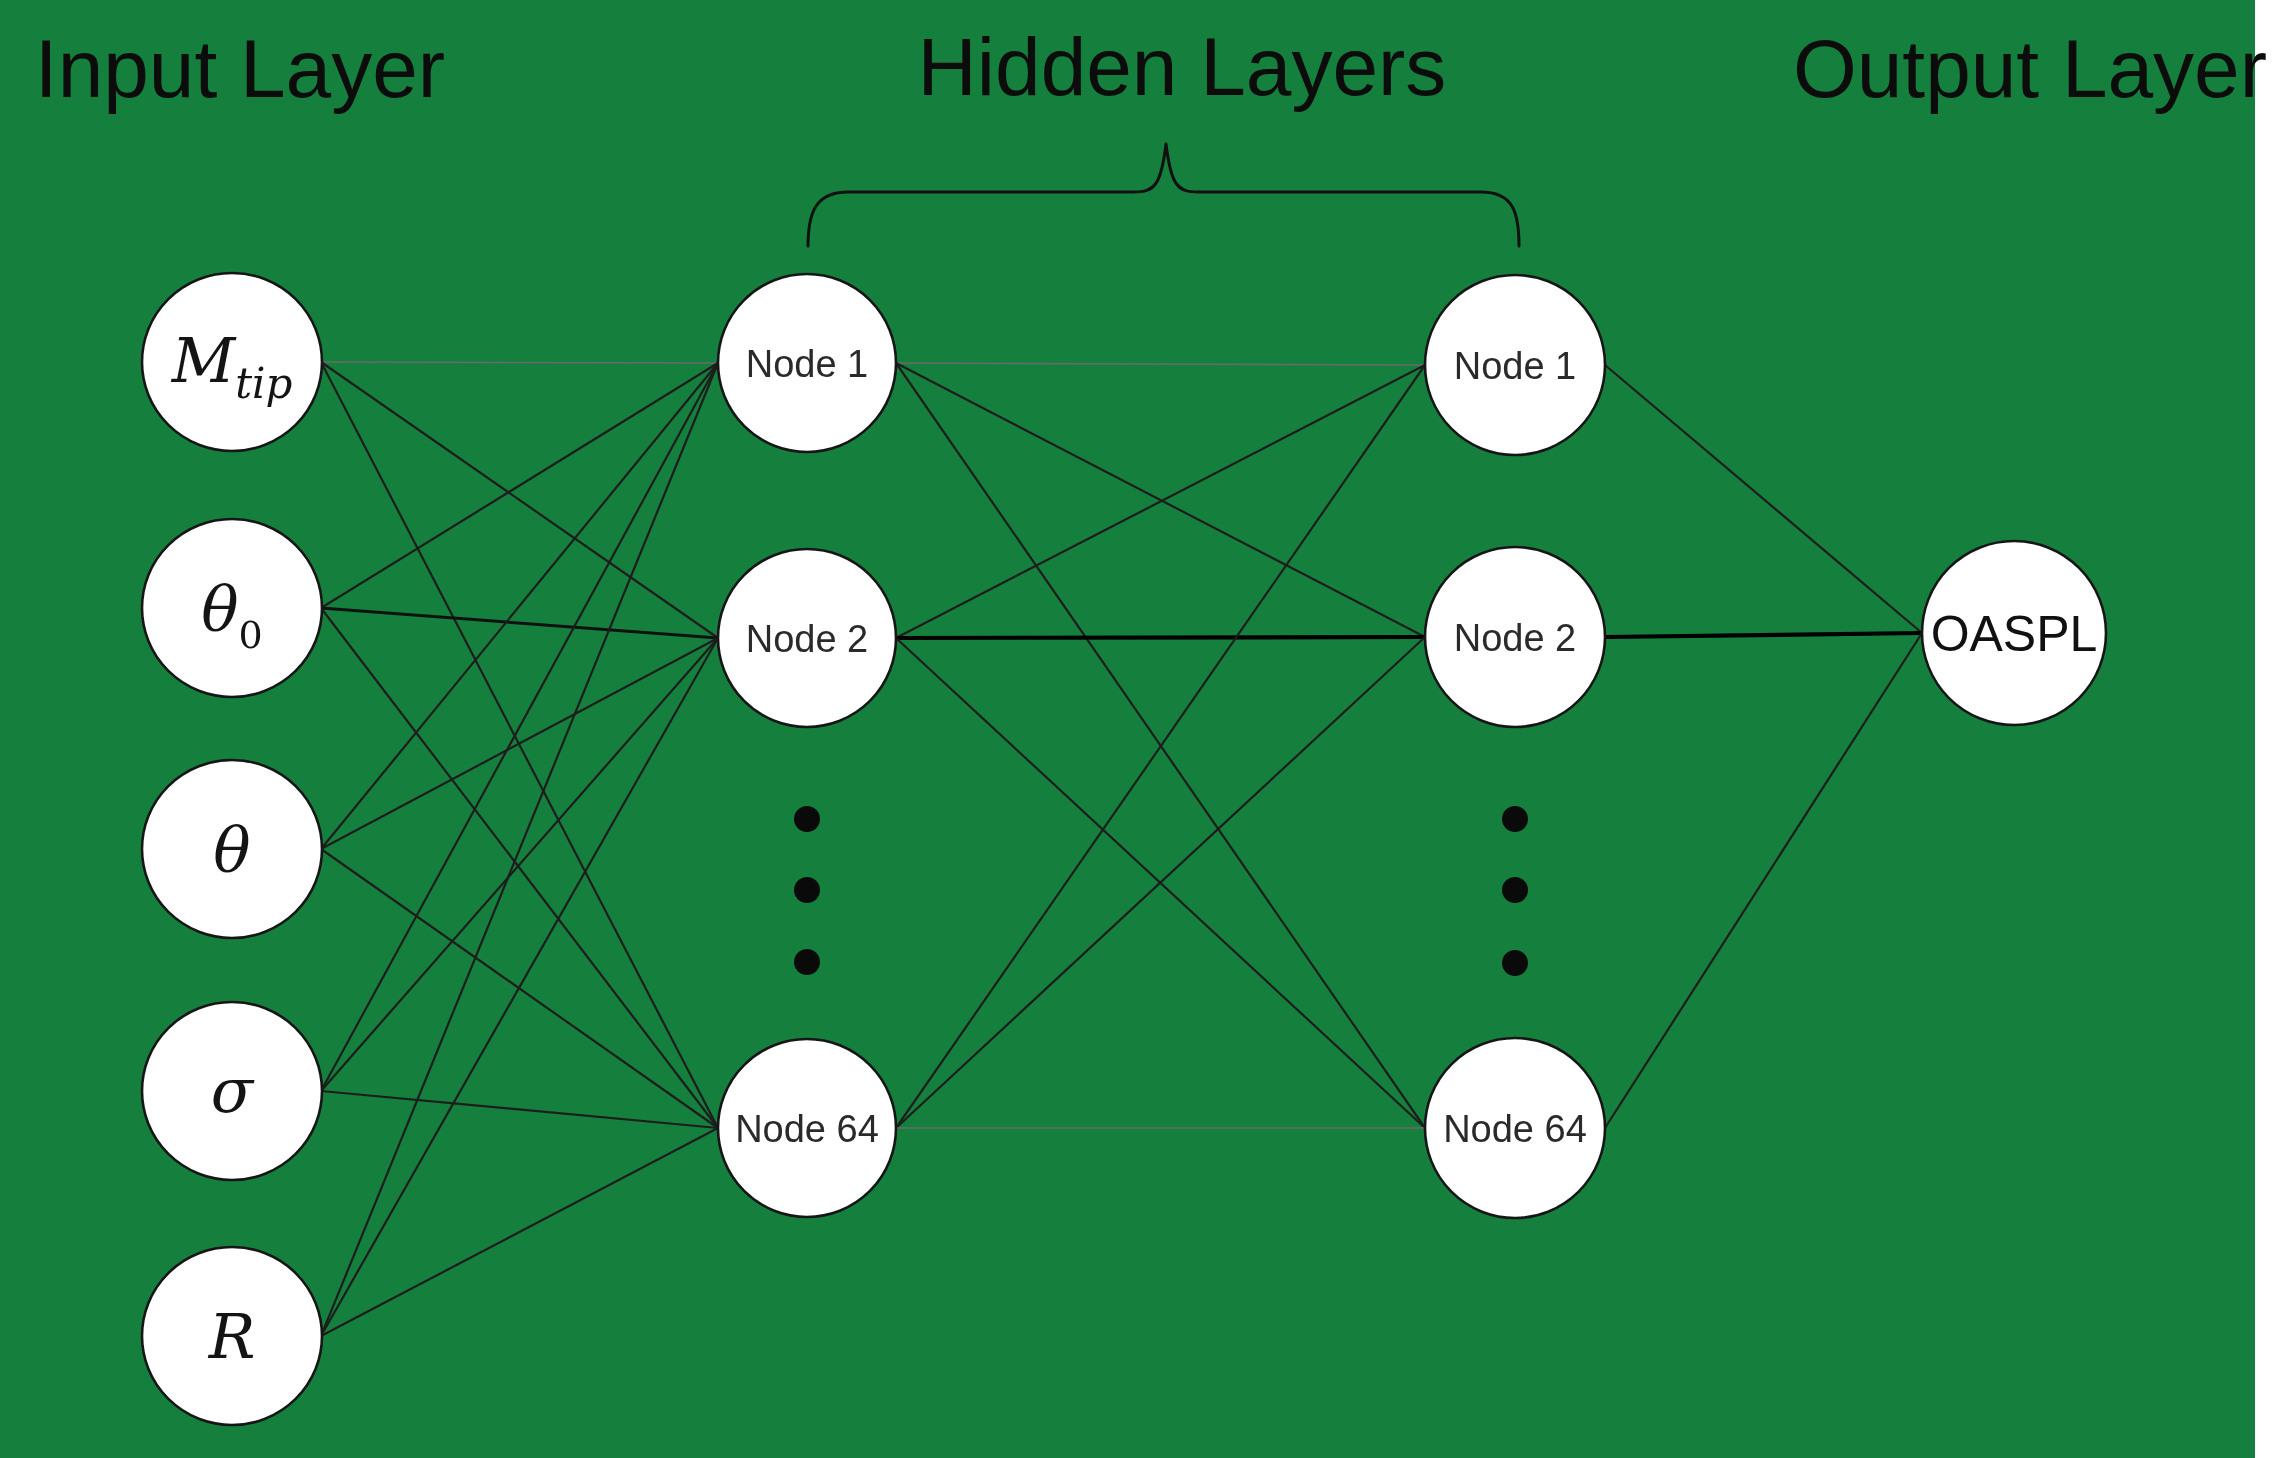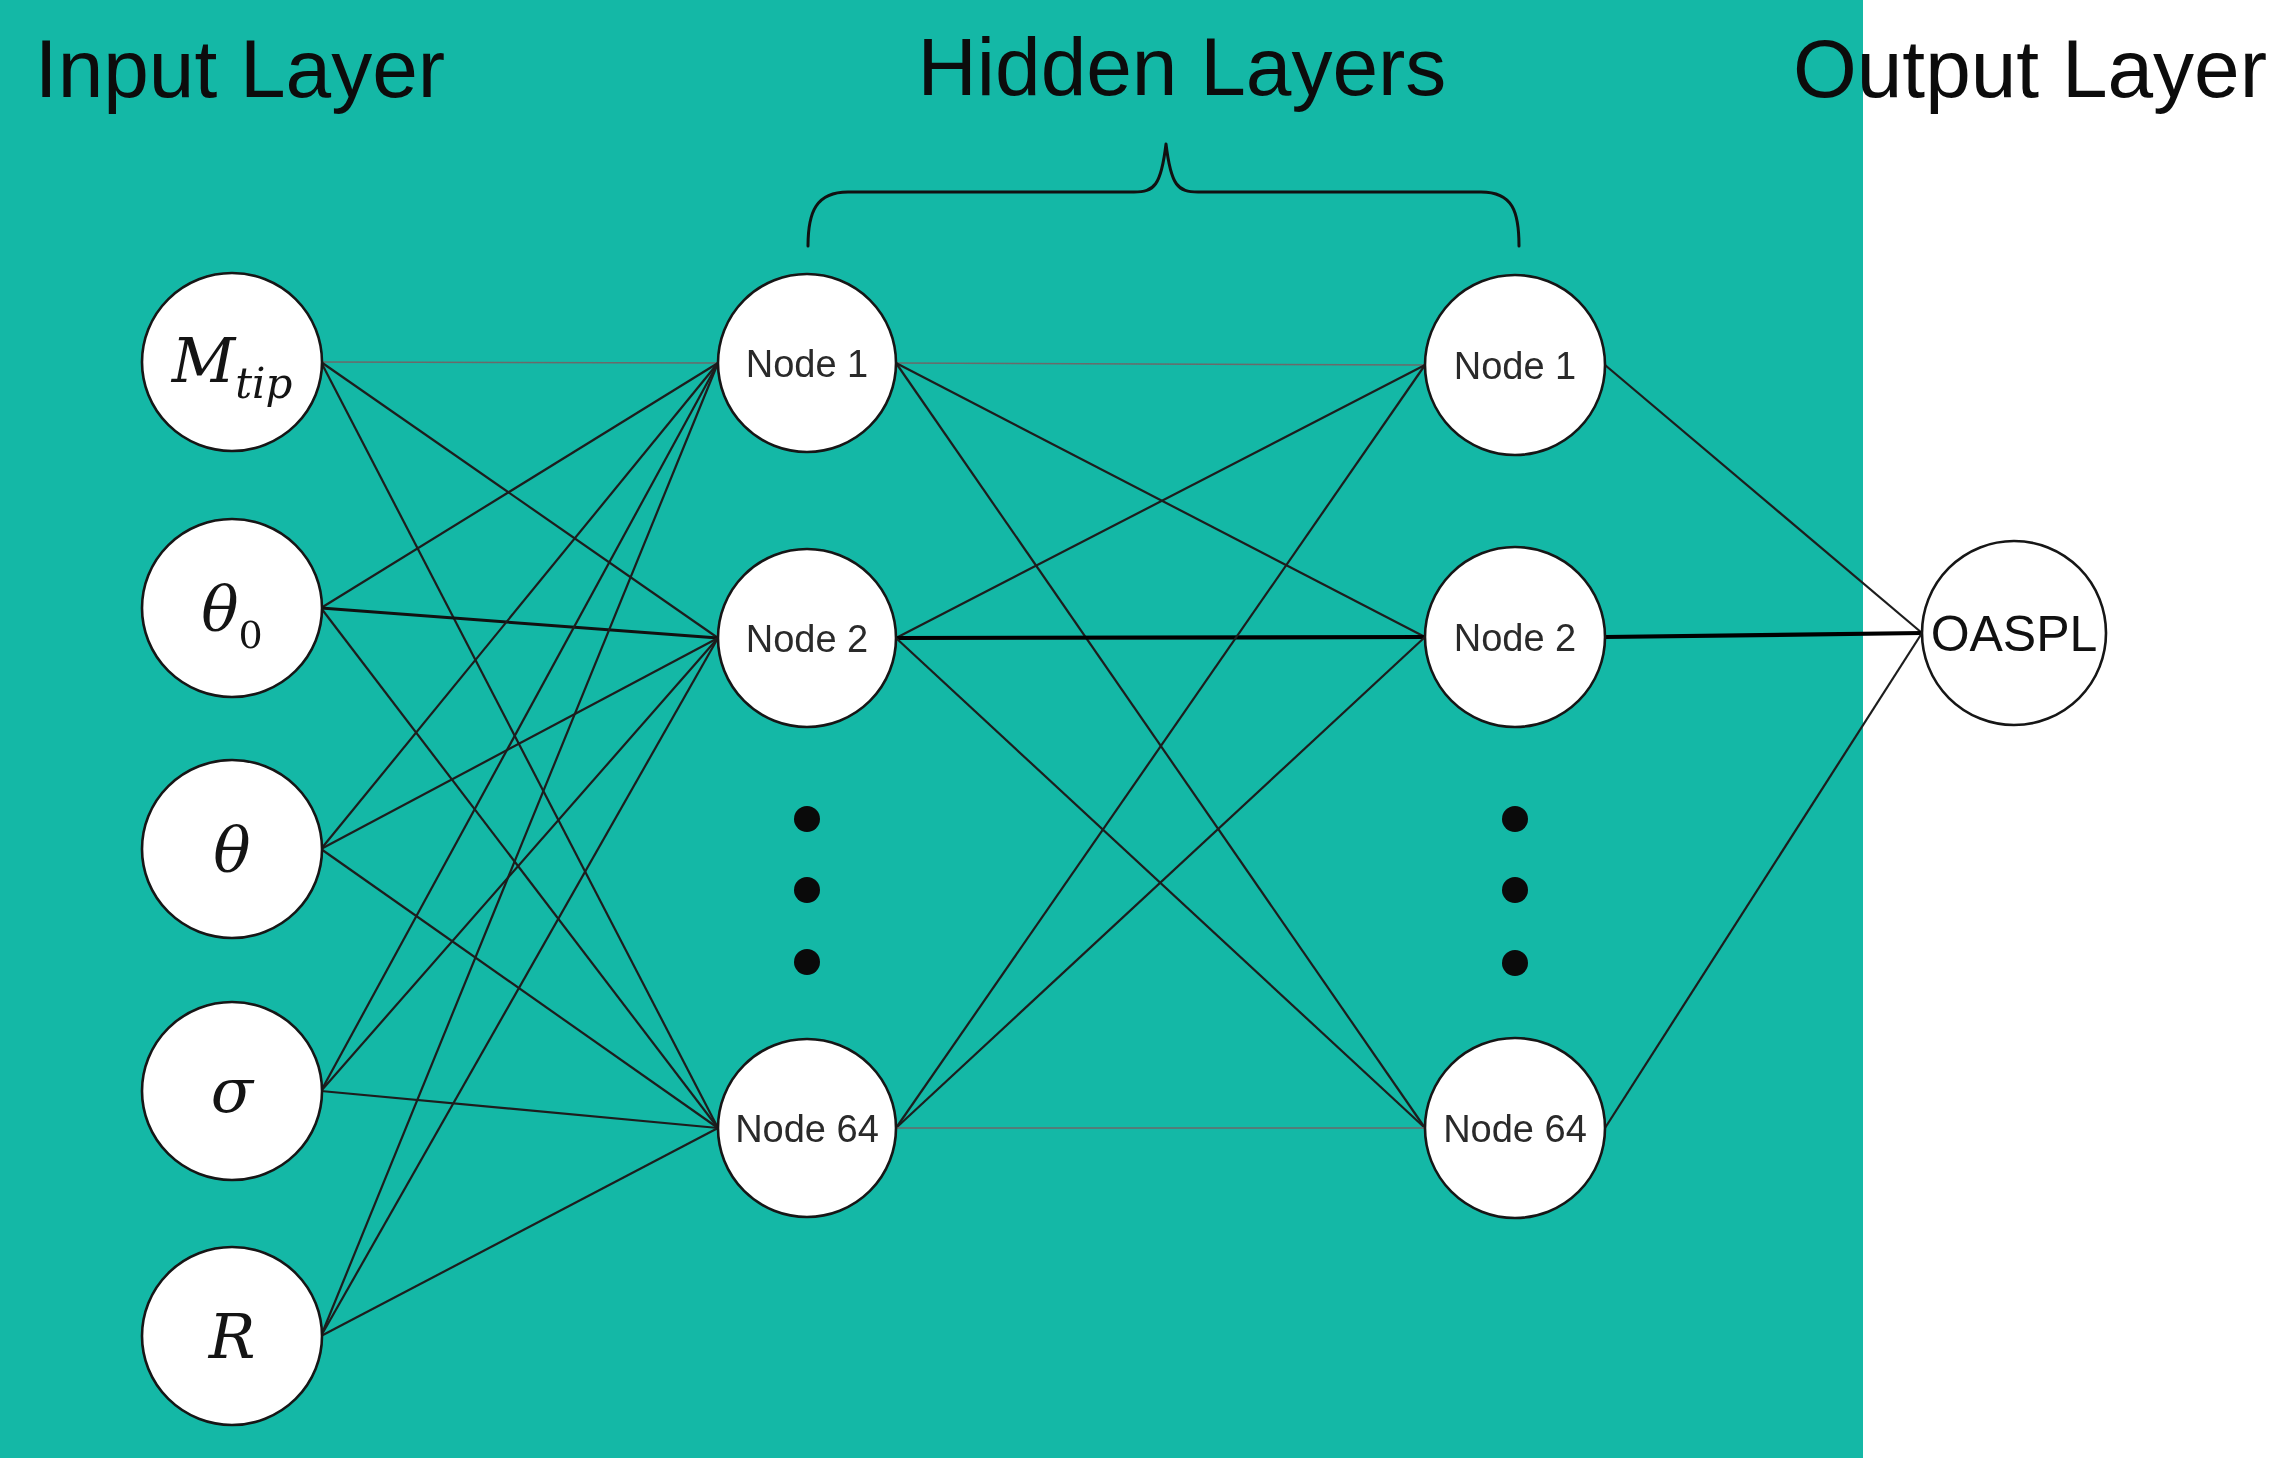--- a/index.html
+++ b/index.html
@@ -6,23 +6,23 @@
     margin: 0;
     padding: 0;
     background: #ffffff;
     width: 2281px;
     height: 1458px;
     overflow: hidden;
     font-family: "Liberation Sans", sans-serif;
   }
   .stage {
     position: relative;
-    width: 1863px;
+    width: 2255px;
     height: 1458px;
-    background: #14b8a6;
+    background: #15803d;
   }
   svg { display: block; }
   .layer-title {
     font-family: "Liberation Sans", sans-serif;
     font-size: 82px;
     fill: #0c0c0c;
     letter-spacing: 0px;
   }
   .node-circle {
     fill: #ffffff;

